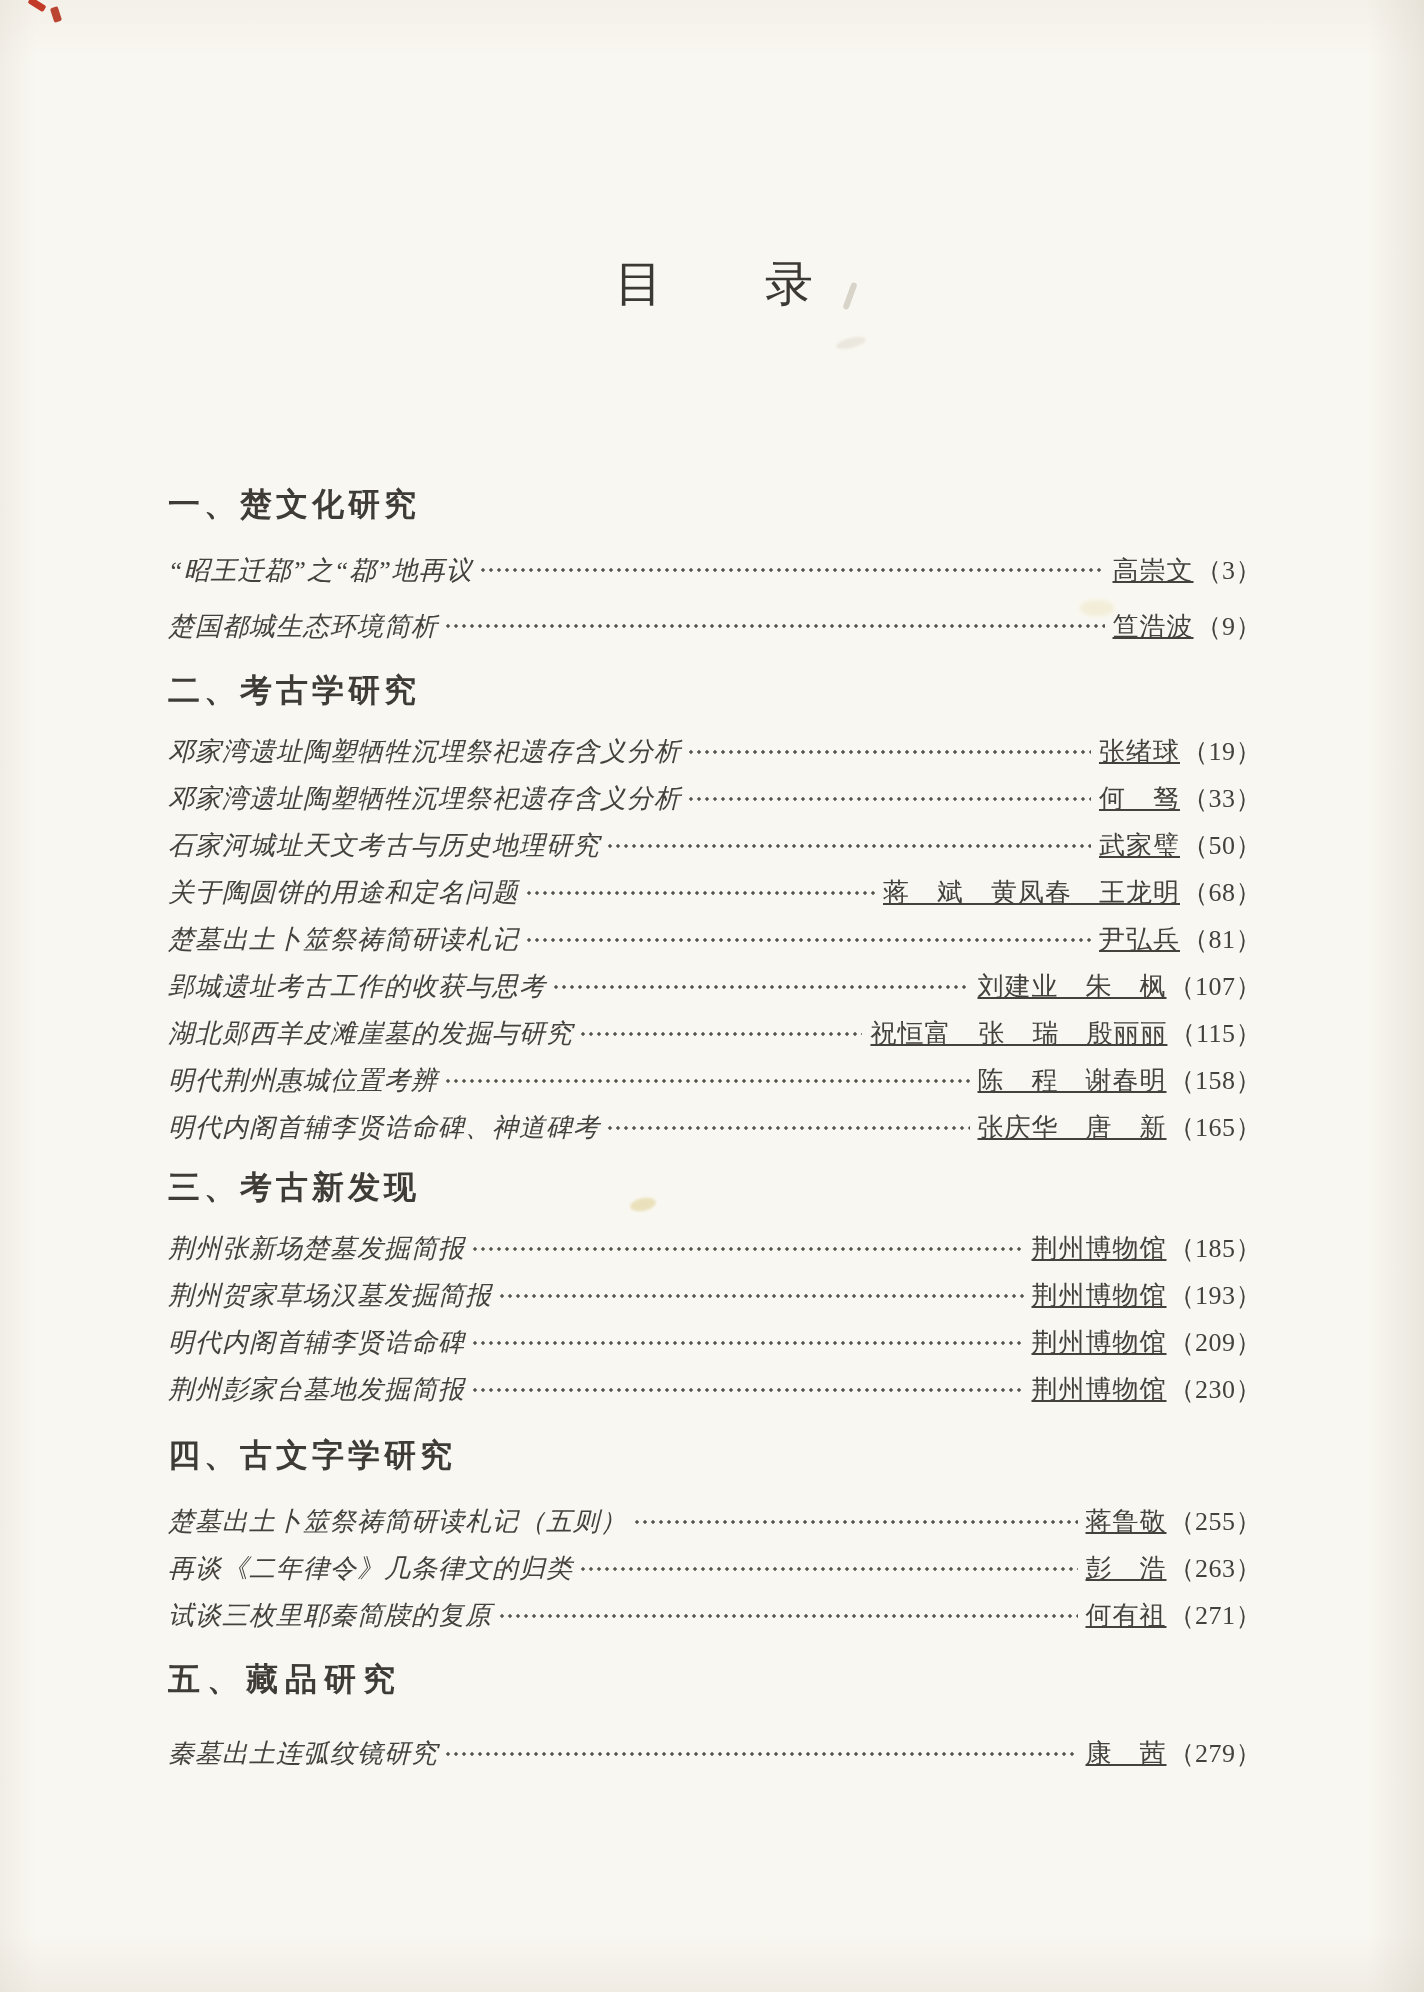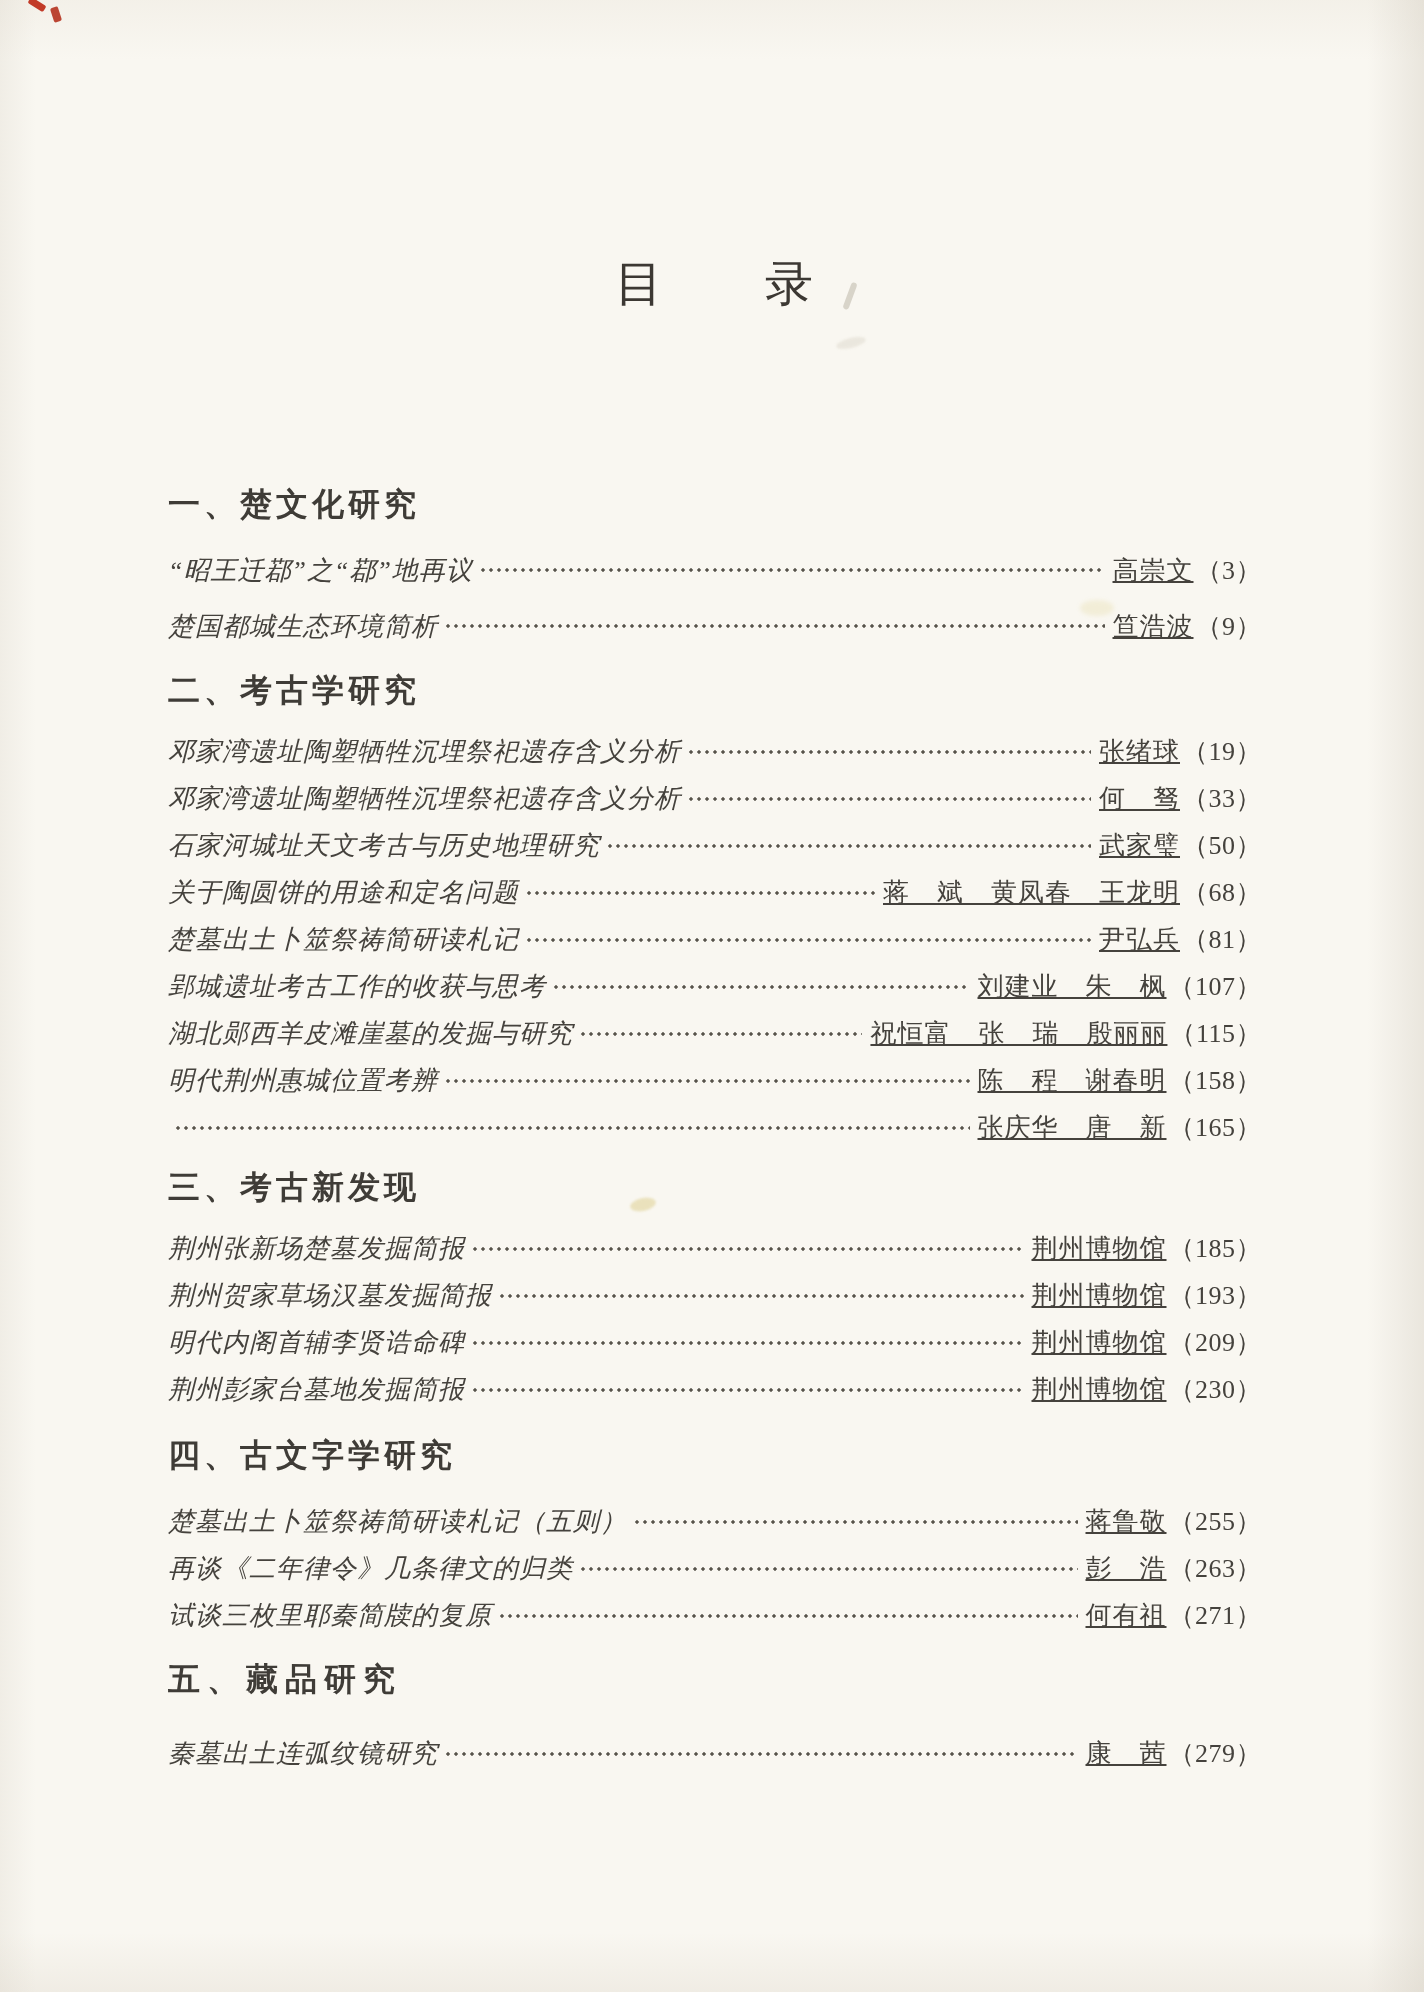--- a/index.html
+++ b/index.html
@@ -147,20 +147,21 @@
         <span class="a">祝恒富　张　瑞　殷丽丽</span>
         <span class="p">（115）</span>
       </div>
       <div class="row">
         <span class="t">明代荆州惠城位置考辨</span>
         <span class="leader"></span>
         <span class="a">陈　程　谢春明</span>
         <span class="p">（158）</span>
       </div>
       <div class="row">
+        <span class="t">明代内阁首辅李贤诰命碑、神道碑考</span>
         <span class="leader"></span>
         <span class="a">张庆华　唐　新</span>
         <span class="p">（165）</span>
       </div>
     </div>
 
     <div class="sh">三、考古新发现</div>
     <div class="list l3">
       <div class="row">
         <span class="t">荆州张新场楚墓发掘简报</span>

